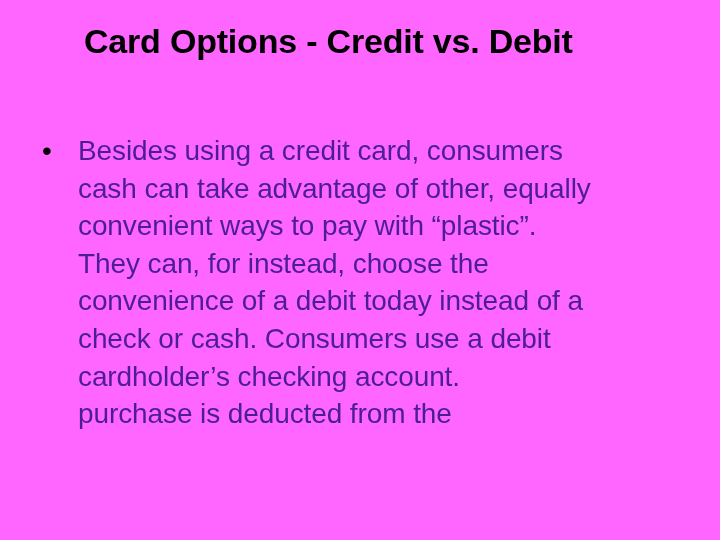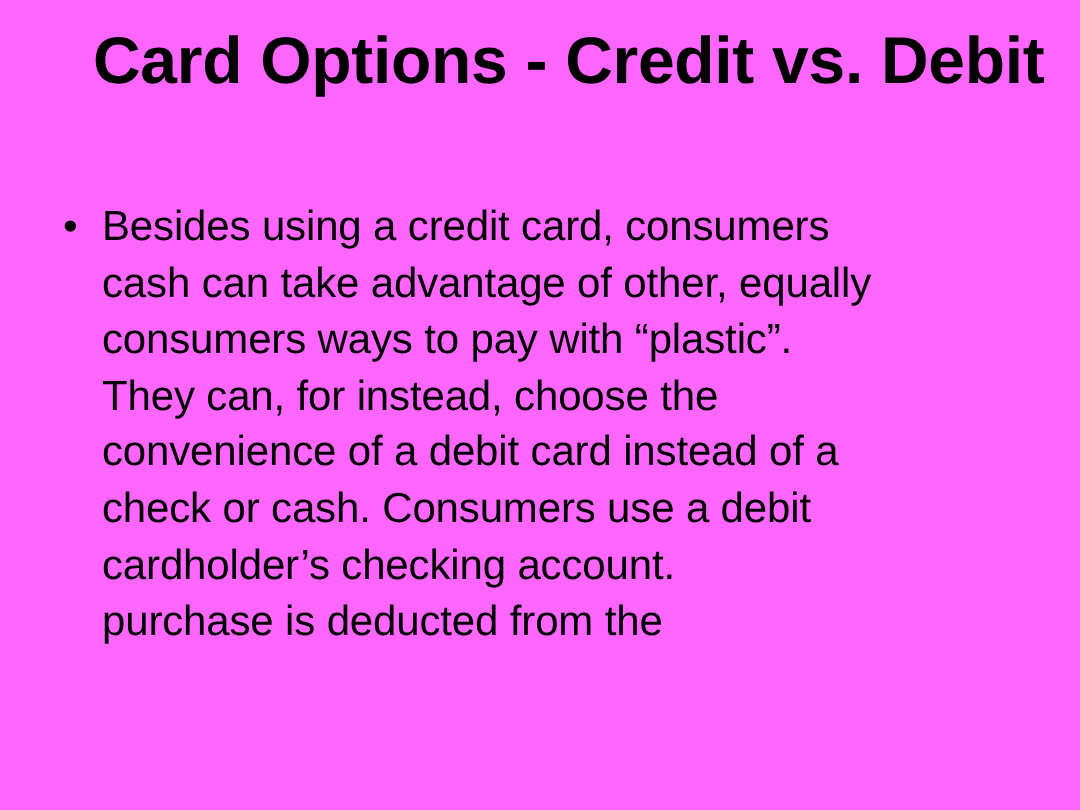--- a/index.html
+++ b/index.html
@@ -14,24 +14,24 @@
   }
   #slide {
     position: relative;
     width: 720px;
     height: 540px;
     background: #FF66FF;
     box-sizing: border-box;
   }
   #slide-title {
     position: absolute;
-    left: 62px;
+    left: 84px;
     top: 20px;
     width: 600px;
-    font-size: 44px;
+    font-size: 34px;
     font-weight: bold;
     color: #000000;
     line-height: 42px;
     letter-spacing: -0.2px;
     white-space: nowrap;
   }
   #body-block {
     position: absolute;
     left: 38px;
     top: 132px;
@@ -66,26 +66,26 @@
 </head>
 <body>
 
 <div id="slide" style="background: rgb(255, 102, 255);">
 
   <div id="slide-title" style="color: rgb(0, 0, 0);">Card Options - Credit vs. Debit</div>
 
   <div id="body-block">
     <div class="bullet-row">
       <span class="bullet-marker" style="color: rgb(0, 0, 0);">•</span>
-      <div class="bullet-text" style="color: #000000;">
+      <div class="bullet-text" style="color: #4c1d95; margin-left: 10px;">
         <span class="tline">Besides using a credit card, consumers</span>
         <span class="tline">cash can take advantage of other, equally</span>
-        <span class="tline">consumers ways to pay with “plastic”.</span>
+        <span class="tline">convenient ways to pay with “plastic”.</span>
         <span class="tline">They can, for instead, choose the</span>
-        <span class="tline">convenience of a debit card instead of a</span>
+        <span class="tline">convenience of a debit today instead of a</span>
         <span class="tline">check or cash. Consumers use a debit</span>
         <span class="tline">cardholder’s checking account.</span>
         <span class="tline">purchase is deducted from the</span>
       </div>
     </div>
   </div>
 
 </div>
 
 </body></html>

